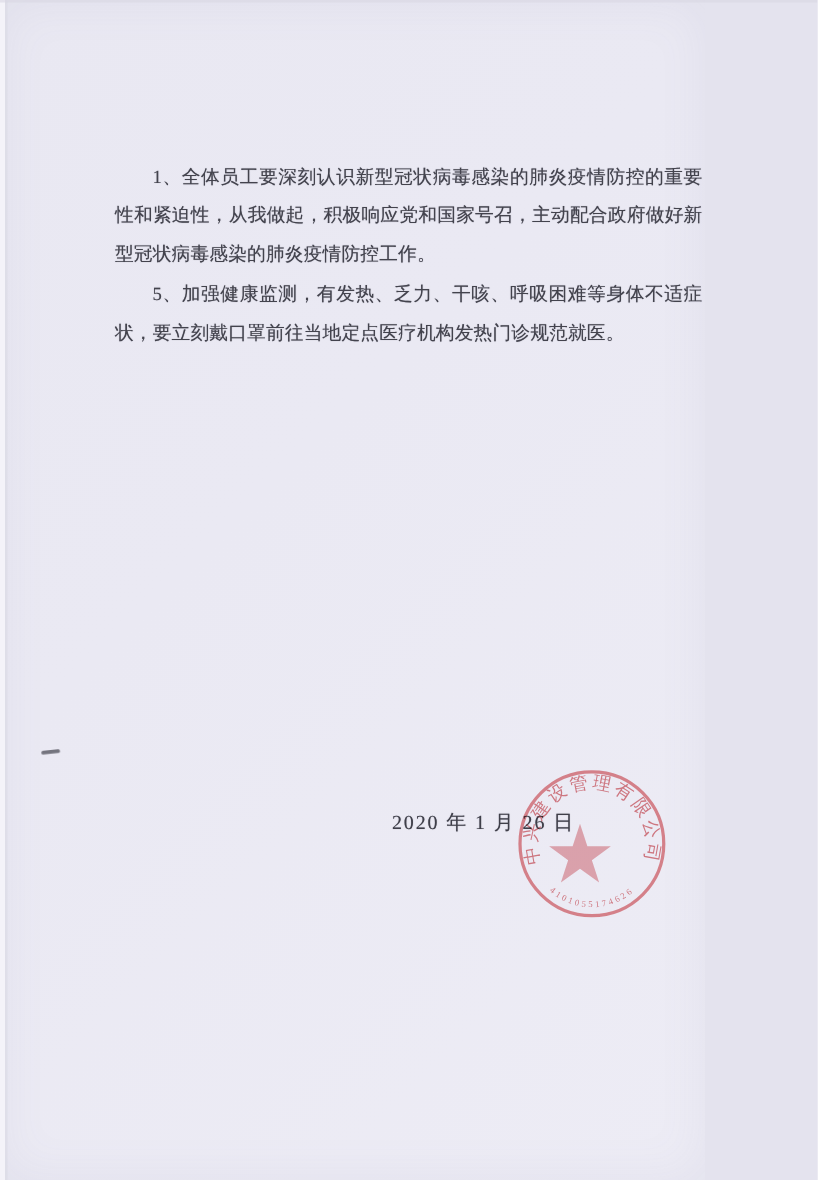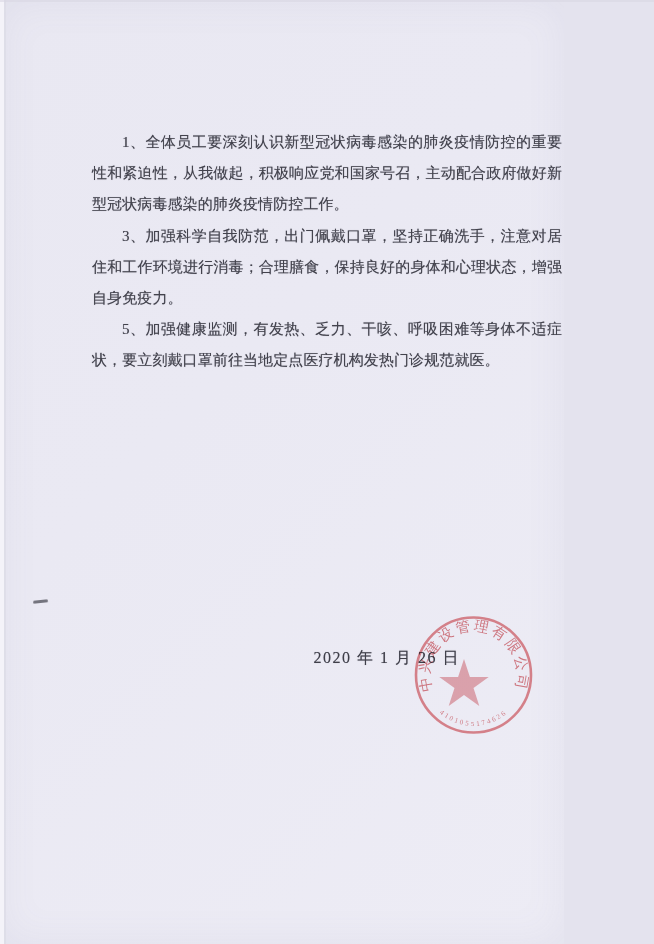--- a/index.html
+++ b/index.html
@@ -51,21 +51,20 @@
 <body>
 
 <div class="page">
 
   <div class="edge-left"></div>
   <div class="edge-left-shadow"></div>
   <div class="edge-top"></div>
 
   <div class="content">
     <p>1、全体员工要深刻认识新型冠状病毒感染的肺炎疫情防控的重要性和紧迫性，从我做起，积极响应党和国家号召，主动配合政府做好新型冠状病毒感染的肺炎疫情防控工作。</p>
-    <p>3、加强科学自我防范，出门佩戴口罩，坚持正确洗手，注意对居住和工作环境进行消毒；合理膳食，保持良好的身体和心理状态，增强自身免疫力。</p>
     <p>5、加强健康监测，有发热、乏力、干咳、呼吸困难等身体不适症状，要立刻戴口罩前往当地定点医疗机构发热门诊规范就医。</p>
   </div>
 
   <div class="date-line">2020 年 1 月 26 日</div>
 
   <svg class="seal" viewBox="0 0 144 150" xmlns="http://www.w3.org/2000/svg">
     <defs>
       <path id="arcTop" d="M 28.2 88 A 44 44 0 1 1 110.8 88" fill="none"></path>
       <path id="arcBottom" d="M 26.3 100 A 51 51 0 0 0 112.7 100" fill="none"></path>
     </defs>

